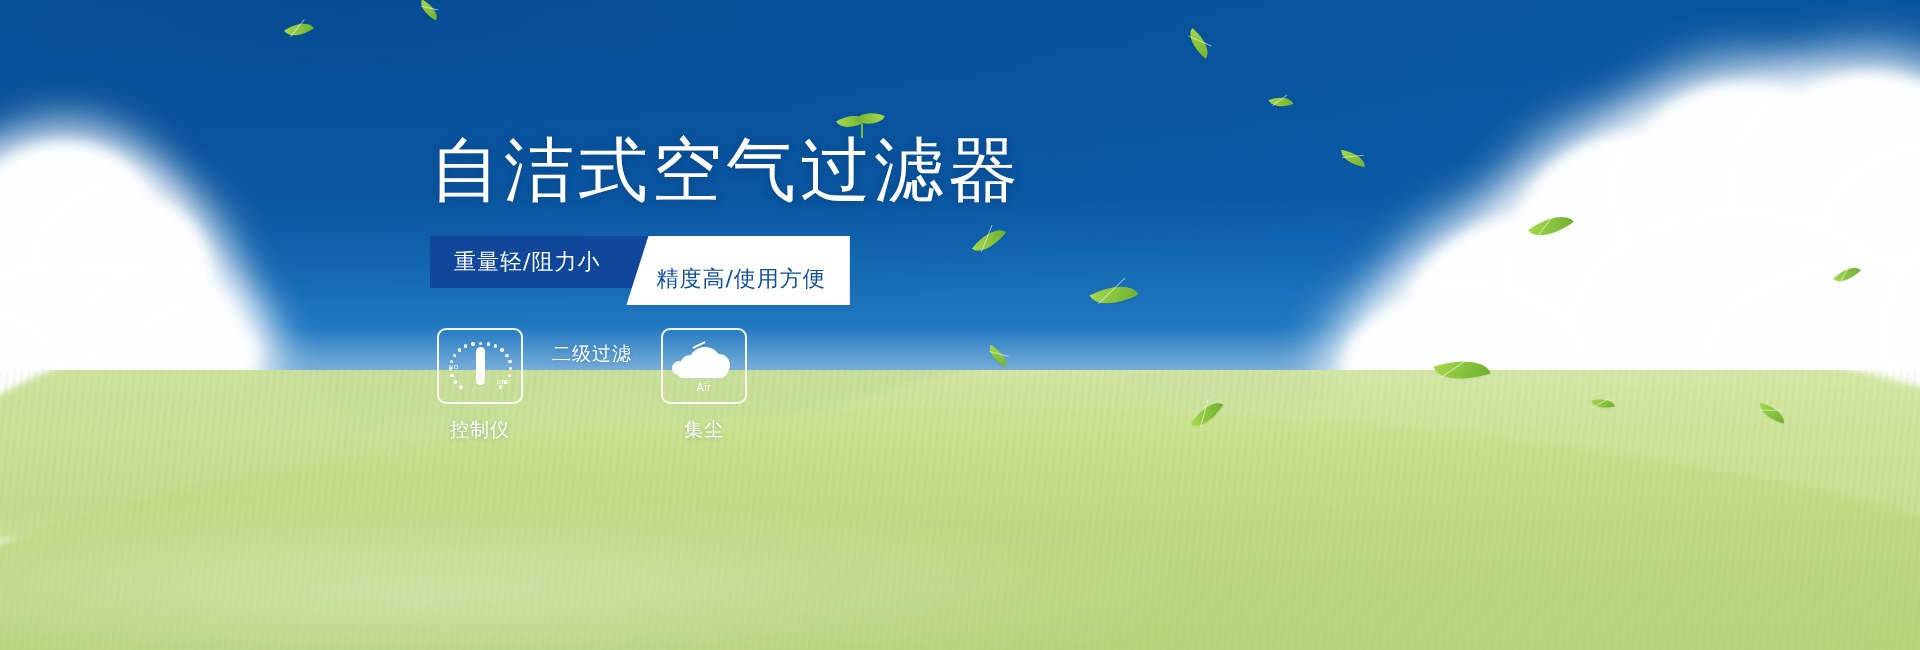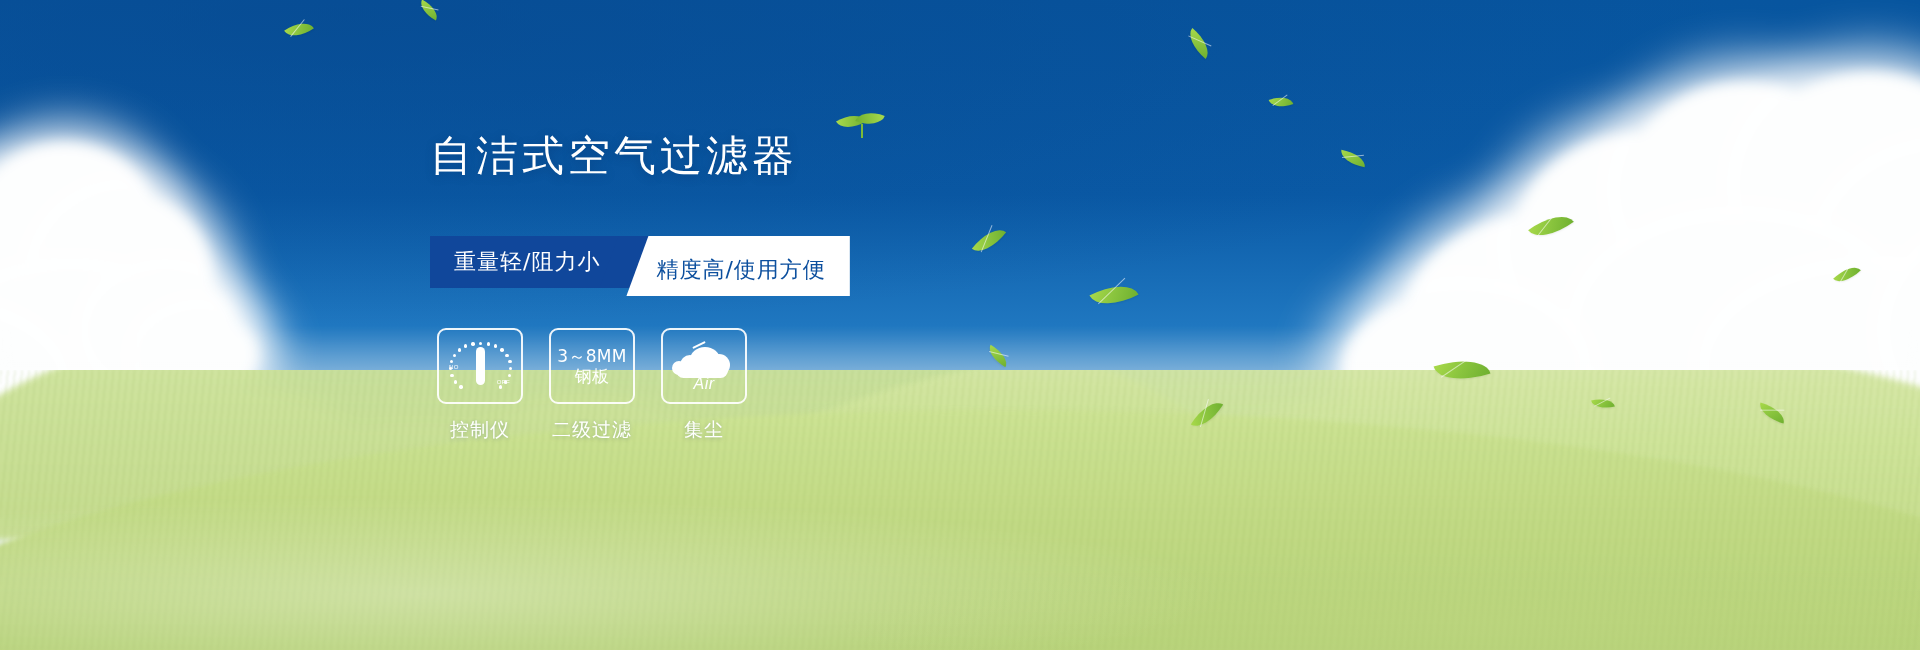--- a/index.html
+++ b/index.html
@@ -63,21 +63,21 @@
     border-radius:0 100% 0 100%;
     box-shadow:0 1px 2px rgba(0,0,0,.08);}
   .leaf::after{content:"";position:absolute;left:8%;top:50%;width:84%;height:1px;
     background:rgba(255,255,255,.55);transform-origin:left center;transform:rotate(-16deg);}
 
   
   #content{position:absolute;left:0;top:0;width:1920px;height:650px;}
 
   #title{
     position:absolute;left:430px;top:135px;
-    font-size:42px;line-height:1;letter-spacing:4px;
+    font-size:70px;line-height:1;letter-spacing:4px;
     color:#ffffff;font-weight:400;white-space:nowrap;
     text-shadow:0 2px 10px rgba(0,40,90,.35);
     font-family:"DejaVu Sans","Liberation Sans",sans-serif;
   }
 
   
   #title-sprout{position:absolute;left:838px;top:104px;width:46px;height:34px;}
   #title-sprout .lf{position:absolute;width:26px;height:15px;
     background:linear-gradient(120deg,#a9da4d,#6fb030);border-radius:0 100% 0 100%;}
   #title-sprout .l1{left:0;top:10px;transform:rotate(-30deg);}
@@ -85,21 +85,21 @@
   #title-sprout .stem{position:absolute;left:23px;top:20px;width:2px;height:14px;background:#7cbb38;}
 
   
   #subtitle-tabs{position:absolute;left:430px;top:236px;display:flex;height:52px;}
   .tab{display:flex;align-items:center;height:52px;white-space:nowrap;
     font-size:22px;letter-spacing:1px;font-family:"DejaVu Sans","Liberation Sans",sans-serif;}
   #tab-primary{background:#10479b;color:#ffffff;padding:0 26px 0 24px;}
   #tab-primary-skew{width:34px;height:52px;background:#10479b;
     transform:skewX(-20deg);margin-left:-17px;}
   #tab-secondary-wrap{position:relative;margin-left:-17px;}
-  #tab-secondary{background:#ffffff;color:#0c4f9e;padding:8px 24px 0 30px;
+  #tab-secondary{background:#ffffff;color:#0c4f9e;padding:17px 24px 0 30px;
     clip-path:polygon(22px 0, 100% 0, 100% 100%, 0 100%);}
 
   
   #features{position:absolute;left:437px;top:328px;display:flex;gap:26px;}
   .feature{width:86px;display:flex;flex-direction:column;align-items:center;}
   .fbox{width:86px;height:76px;border:2px solid rgba(255,255,255,.92);border-radius:9px;
     display:flex;align-items:center;justify-content:center;flex-direction:column;
     color:#ffffff;text-align:center;box-sizing:border-box;}
   .fbox .txt{font-size:17px;line-height:1.18;letter-spacing:.3px;
     font-family:"DejaVu Sans","Liberation Sans",sans-serif;}
@@ -121,21 +121,21 @@
   .coil{position:relative;width:52px;height:58px;}
   .coil .ring{position:absolute;left:50%;transform:translateX(-50%);
     width:44px;height:9px;border:2px solid #fff;border-radius:50%;}
   .coil .stem{position:absolute;left:50%;margin-left:-1px;top:4px;width:2px;height:50px;background:#fff;}
 
   
   .aircloud{position:relative;width:64px;height:50px;color:#fff;}
   .aircloud .b{position:absolute;background:#fff;border-radius:50%;}
   .aircloud .base{position:absolute;left:4px;top:22px;width:52px;height:15px;background:#fff;border-radius:8px;}
   .aircloud .airtxt{position:absolute;left:0;right:0;bottom:-2px;text-align:center;
-    font-size:16px;letter-spacing:.5px;font-family:"Liberation Sans",sans-serif;font-style:italic;}
+    font-size:11px;letter-spacing:.5px;font-family:"Liberation Sans",sans-serif;}
   .aircloud .swoosh{position:absolute;background:#fff;border-radius:3px;}
 </style>
 </head>
 <body>
 
 <div id="banner">
 
   <div class="sky"></div>
 
   <div class="cloudgrp" id="cloud-left">
@@ -250,24 +250,20 @@
             <div class="lbl no">NO</div>
             <div class="lbl off">OFF</div>
           </div>
         </div>
         <div class="flabel">控制仪</div>
       </div>
 
 
 
       <div class="feature">
-        <div class="fbox">
-          <div class="txt">3～8MM</div>
-          <div class="txt">钢板</div>
-        </div>
         <div class="flabel">二级过滤</div>
       </div>
 
       <div class="feature">
         <div class="fbox">
           <div class="aircloud">
             <div class="b" style="left:18px; top:6px;  width:30px; height:26px;"></div>
             <div class="b" style="left:36px; top:13px; width:22px; height:22px;"></div>
             <div class="b" style="left:8px;  top:14px; width:20px; height:20px;"></div>
             <div class="b" style="left:0px;  top:20px; width:14px; height:14px;"></div>

